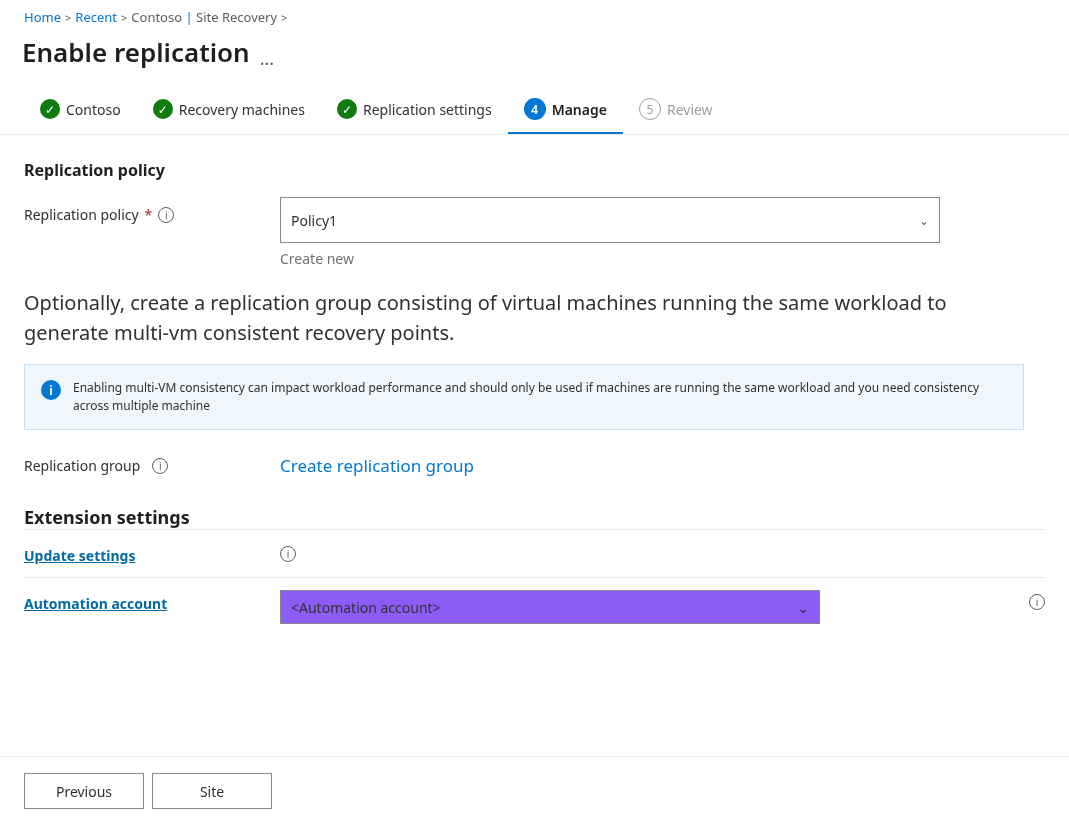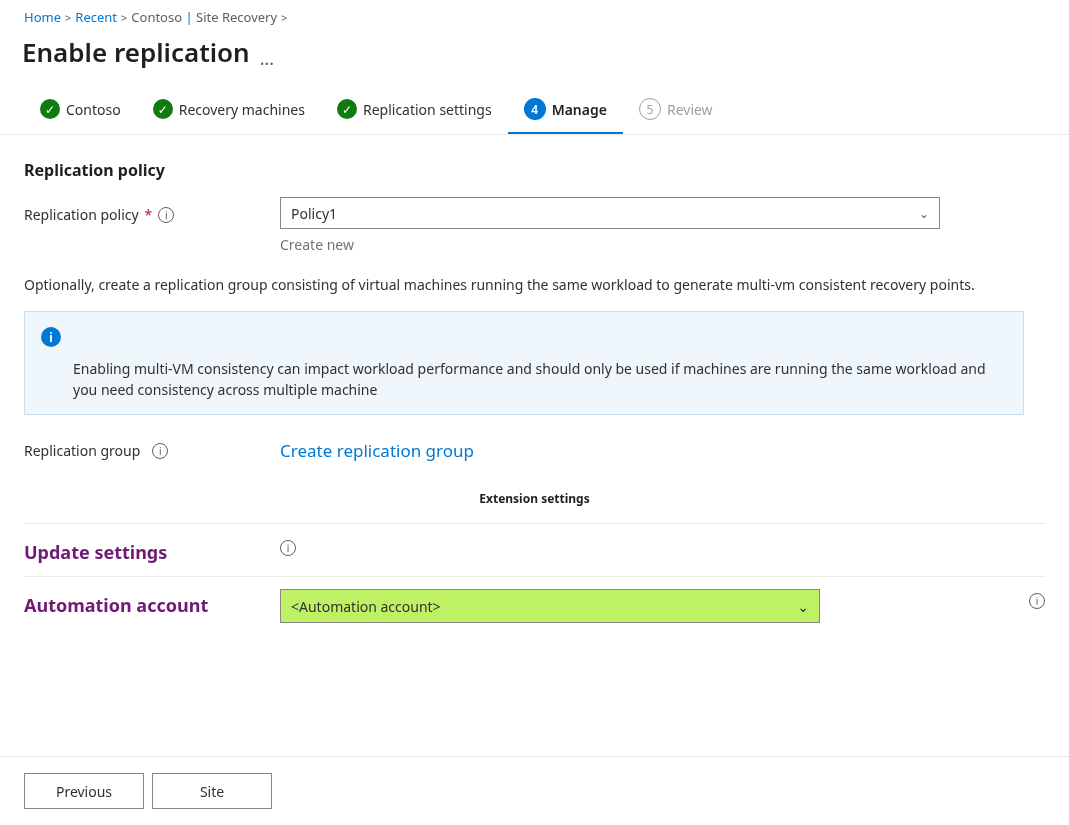--- a/index.html
+++ b/index.html
@@ -156,21 +156,21 @@
       flex-shrink: 0;
     }
 
     .form-control-area {
       flex: 1;
     }
 
     .select-dropdown {
       width: 100%;
       max-width: 660px;
-      height: 32px;
+      height: 46px;
       border: 1px solid #8a8886;
       background: #fff;
       display: flex;
       align-items: center;
       justify-content: space-between;
       padding: 0 10px;
       cursor: pointer;
       font-size: 14px;
       color: #323130;
     }
@@ -182,21 +182,21 @@
     .create-new-link {
       color: #737373;
       font-size: 14px;
       cursor: pointer;
       text-decoration: none;
       display: inline-block;
       margin-top: 6px;
     }
 
     .description-text {
-      font-size: 14px;
+      font-size: 20px;
       color: #323130;
       margin: 20px 0 16px;
       line-height: 1.5;
       max-width: 960px;
     }
 
     .info-banner {
       background: #eff6fc;
       border: 1px solid #c7e0f4;
       padding: 14px 16px;
@@ -214,24 +214,23 @@
       display: flex;
       align-items: center;
       justify-content: center;
       color: #fff;
       font-size: 12px;
       font-weight: 700;
       flex-shrink: 0;
       margin-top: 1px;
     }
     .info-banner-text {
-      font-size: 14px;
+      font-size: 12px;
       color: #323130;
       line-height: 1.5;
-      margin-top: 32px;
     }
 
     .replication-group-row {
       display: flex;
       align-items: center;
       gap: 16px;
       margin-bottom: 28px;
     }
     .replication-group-label {
       width: 240px;
@@ -243,33 +242,32 @@
       color: #323130;
     }
     .create-group-link {
       color: #0078d4;
       font-size: 17px;
       cursor: pointer;
       text-decoration: none;
     }
 
     .extension-section-title {
-      font-size: 12px;
+      font-size: 18px;
       font-weight: 700;
       color: #201f1e;
-      margin-bottom: 16px;
-      text-align: center;
     }
     .settings-label {
       width: 240px;
       min-width: 240px;
-      font-size: 18px;
+      font-size: 14px;
       font-weight: 700;
-      color: #701a75;
+      color: #0369a1;
       padding-top: 4px;
+      text-decoration: underline;
     }
     .settings-control {
       flex: 1;
     }
     .settings-info-icon {
       width: 16px;
       height: 16px;
       border: 1px solid #605e5c;
       border-radius: 50%;
       display: flex;
@@ -319,21 +317,21 @@
       height: 8px;
       background: #0078d4;
       border-radius: 50%;
     }
 
     .automation-select {
       width: 100%;
       max-width: 540px;
       height: 34px;
       border: 1px solid #8a8886;
-      background: #bef264;
+      background: #8b5cf6;
       display: flex;
       align-items: center;
       justify-content: space-between;
       padding: 12px 10px;
       cursor: pointer;
       font-size: 14px;
       color: #323130;
     }
 
     .footer {

